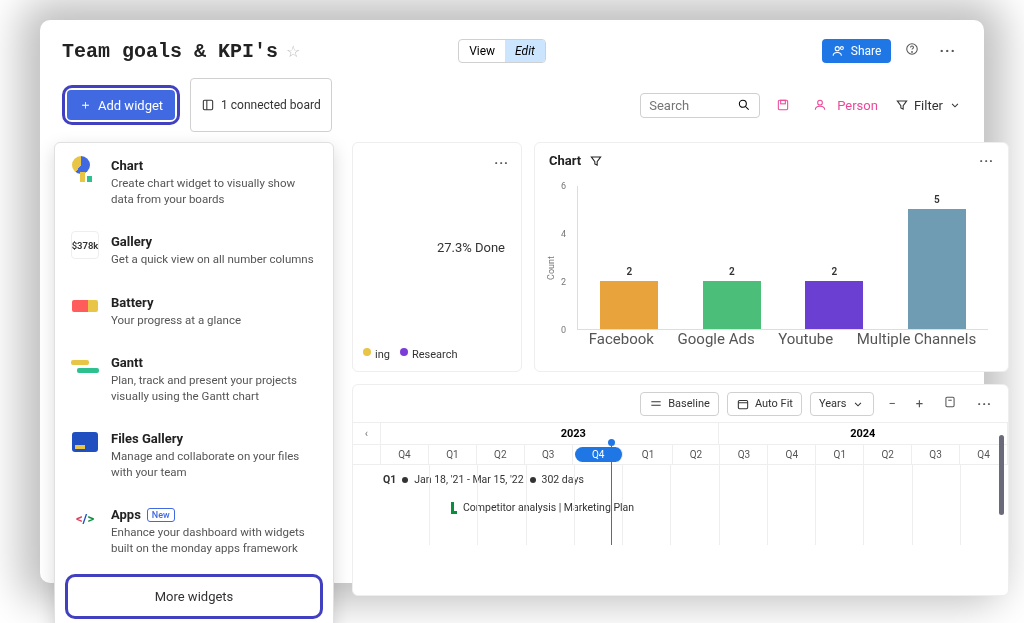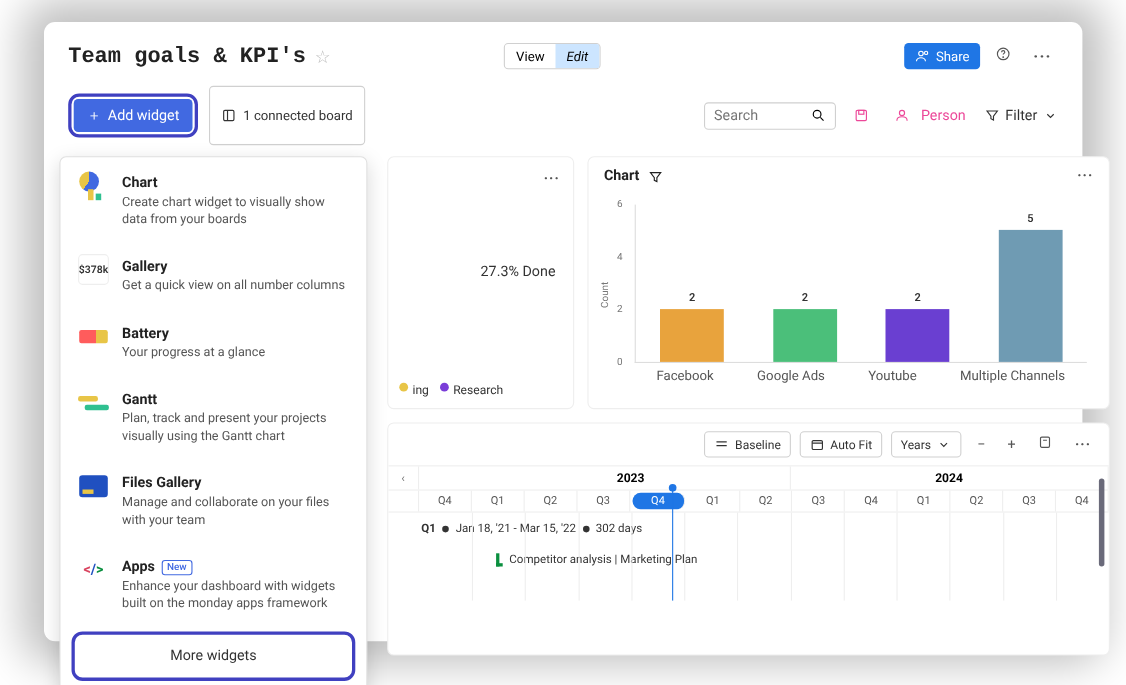--- a/index.html
+++ b/index.html
@@ -52,21 +52,21 @@
 .dot { width: 8px; height: 8px; border-radius: 50%; display: inline-block; }
 
 .bar-chart { position: relative; height: 170px; margin-top: 10px; padding-left: 28px; }
 .y-label { position: absolute; left: -10px; top: 50%; transform: rotate(-90deg); transform-origin: center; font-size: 9px; color: #777; }
 .y-tick { position: absolute; left: 12px; font-size: 9px; color: #777; transform: translateY(50%); }
 .plot-area { position: absolute; left: 28px; right: 6px; top: 8px; bottom: 18px; border-left: 1px solid #ddd; border-bottom: 1px solid #ddd; }
 .bars-row { position: absolute; left: 0; right: 0; bottom: 0; top: 0; display: flex; justify-content: space-around; align-items: flex-end; }
 .bar-col { display: flex; flex-direction: column; align-items: center; width: 22%; }
 .bar { width: 58px; }
 .bar-val { font-size: 10px; font-weight: 600; margin-bottom: 4px; color: #333; }
-.x-labels { position: absolute; left: 28px; right: 6px; bottom: 0; display: flex; justify-content: space-around; font-size: 12px; color: #555; }
+.x-labels { position: absolute; left: 28px; right: 6px; bottom: 0; display: flex; justify-content: space-around; font-size: 15px; color: #555; }
 
 .gantt-card { position: absolute; top: 238px; left: 290px; width: 657px; height: 212px; background: #fff; border: 1px solid #eee; border-radius: 6px; overflow: hidden; }
 .gantt-tb { display: flex; justify-content: flex-end; align-items: center; gap: 8px; padding: 6px 10px; border-bottom: 1px solid #eee; }
 .gantt-btn { border: 1px solid #d0d0d0; border-radius: 4px; padding: 4px 8px; font-size: 11px; display: inline-flex; align-items: center; gap: 5px; color: #333; cursor: pointer; }
 .gantt-icon { padding: 4px 6px; color: #555; font-size: 13px; cursor: pointer; }
 .gantt-grid { position: relative; height: 140px; }
 .year-row, .q-row { display: flex; border-bottom: 1px solid #eee; }
 .side-collapse { width: 28px; border-right: 1px solid #eee; display: flex; align-items: center; justify-content: center; color: #777; font-size: 11px; cursor: pointer; flex-shrink: 0; }
 .year-cell { flex: 1; text-align: center; font-size: 11px; font-weight: 700; padding: 4px 0; border-right: 1px solid #eee; }
 .q-cell { flex: 1; text-align: center; font-size: 10px; padding: 4px 0; color: #555; border-right: 1px solid #eee; }

